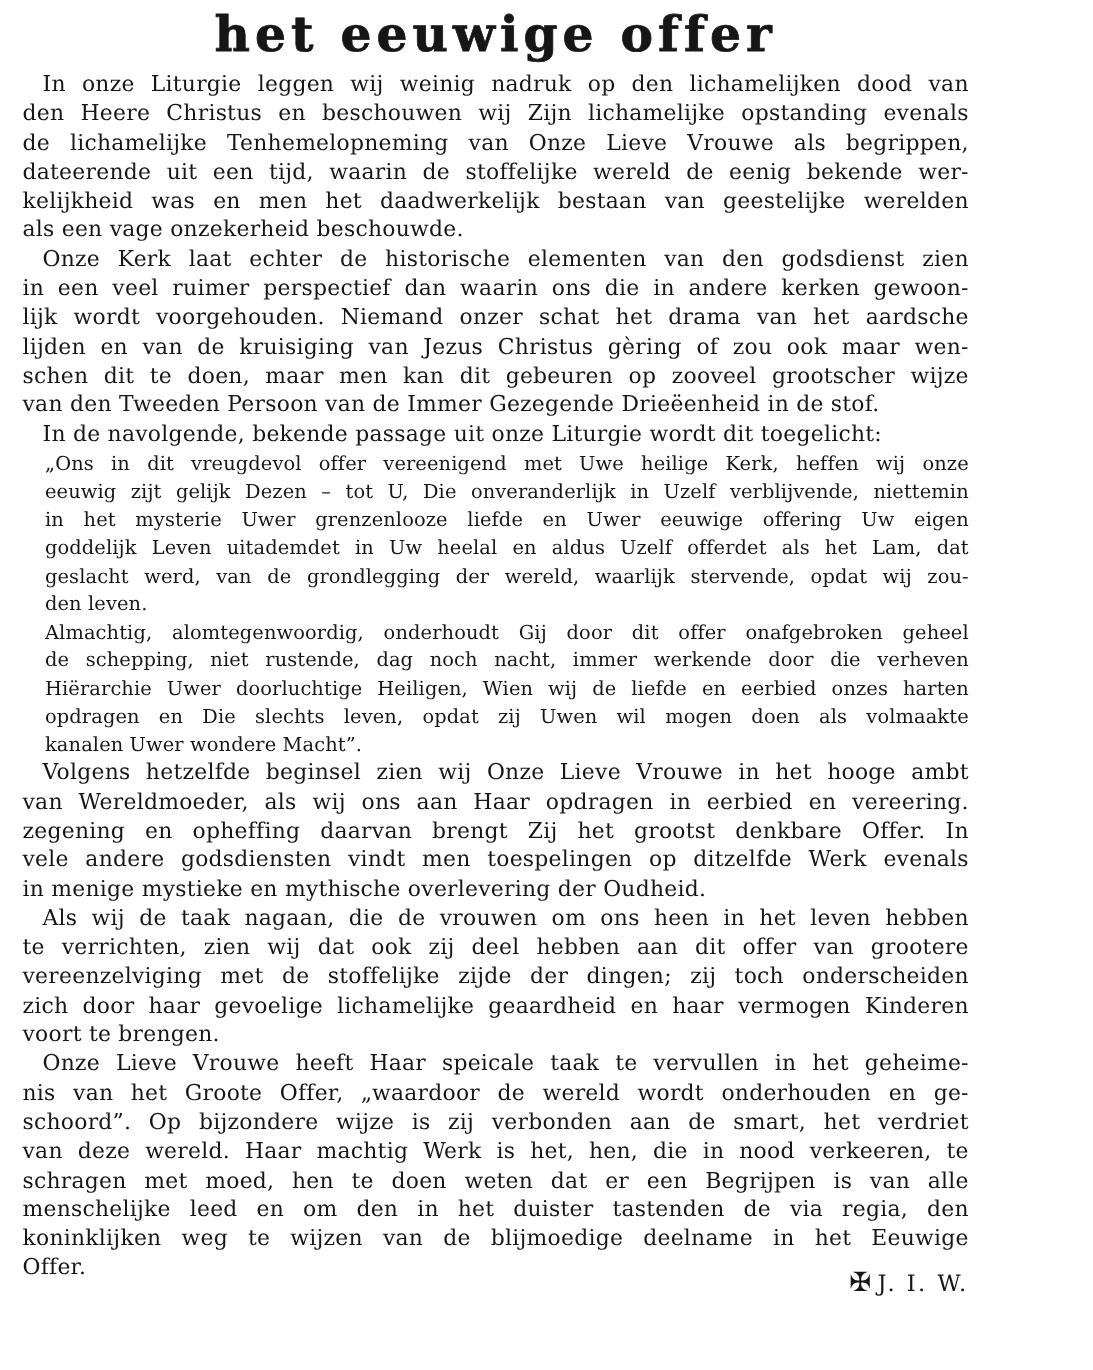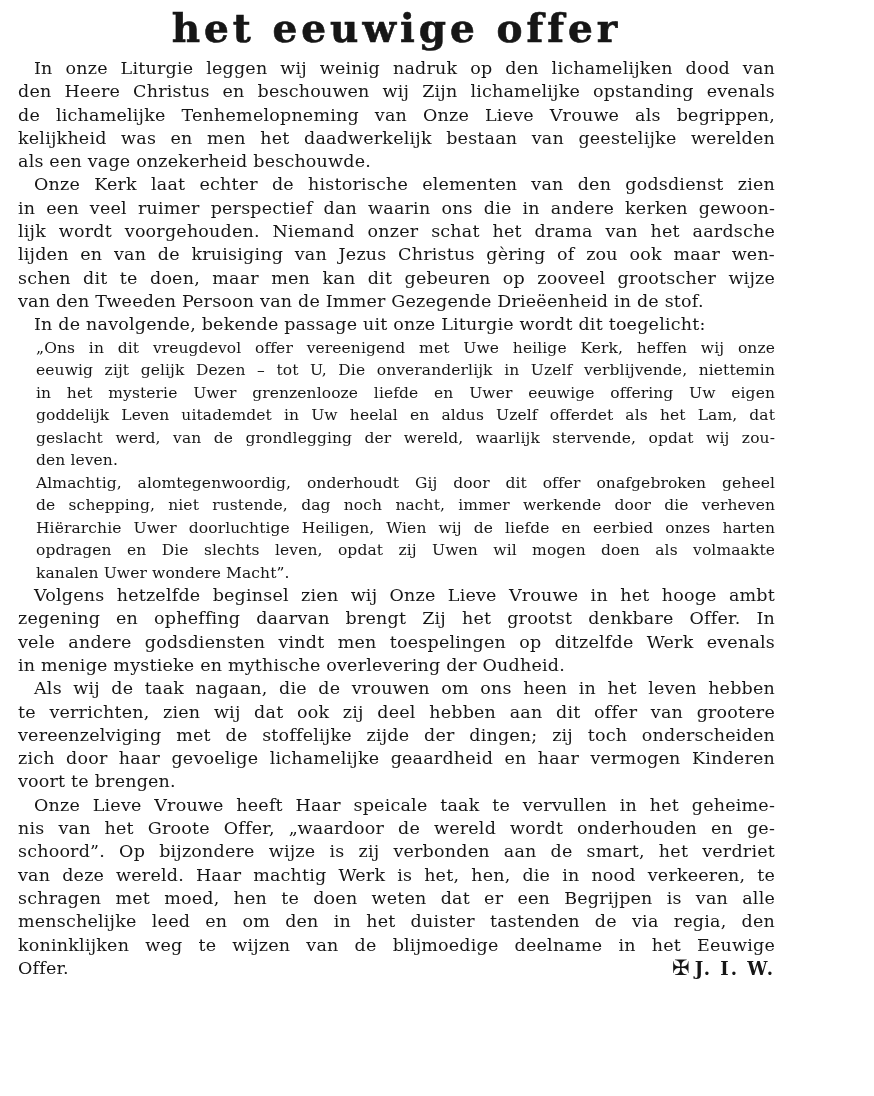--- a/index.html
+++ b/index.html
@@ -44,41 +44,43 @@
     text-align: justify;
     text-align-last: justify;
     white-space: normal;
   }
   .line.last { text-align-last: left; }
   .line.first { text-indent: 16px; }
   .sc { font-variant: small-caps; }
   b { font-weight: 400; }
   .sig {
     float: right;
-    font-weight: 700;
+    font-weight: 400;
     font-size: 18px;
     letter-spacing: 2px;
+    margin-top: 12px;
   }
   .sig .cross {
     font-size: 21px;
     letter-spacing: 0;
     margin-right: 5px;
     font-family: "DejaVu Sans", sans-serif;
   }
 </style>
 </head>
 <body>
 
 <div class="page">
   <h1 class="title">het eeuwige offer</h1>
   <div id="article-body">
       <div class="para body">
         <div class="line first">In onze Liturgie leggen wij weinig nadruk op den lichamelijken dood van</div>
         <div class="line">den Heere Christus en beschouwen wij Zijn lichamelijke opstanding evenals</div>
         <div class="line">de lichamelijke Tenhemelopneming van Onze Lieve Vrouwe als begrippen,</div>
+        <div class="line">dateerende uit een tijd, waarin de stoffelijke wereld de eenig bekende wer-</div>
         <div class="line">kelijkheid was en men het daadwerkelijk bestaan van geestelijke werelden</div>
         <div class="line last">als een vage onzekerheid beschouwde.</div>
       </div>
       <div class="para body">
         <div class="line first">Onze Kerk laat echter de historische elementen van den godsdienst zien</div>
         <div class="line">in een veel ruimer perspectief dan waarin ons die in andere kerken gewoon-</div>
         <div class="line">lijk wordt voorgehouden. Niemand onzer schat het drama van het aardsche</div>
         <div class="line">lijden en van de kruisiging van Jezus Christus gèring of zou ook maar wen-</div>
         <div class="line">schen dit te doen, maar men kan dit gebeuren op zooveel grootscher wijze</div>
         <div class="line last">van den Tweeden Persoon van de Immer Gezegende Drieëenheid in de stof.</div>
@@ -96,20 +98,21 @@
       </div>
       <div class="para quote">
         <div class="line">Almachtig, alomtegenwoordig, onderhoudt Gij door dit offer onafgebroken geheel</div>
         <div class="line">de schepping, niet rustende, dag noch nacht, immer werkende door die verheven</div>
         <div class="line">Hiërarchie Uwer doorluchtige Heiligen, Wien wij de liefde en eerbied onzes harten</div>
         <div class="line">opdragen en Die slechts leven, opdat zij Uwen wil mogen doen als volmaakte</div>
         <div class="line last">kanalen Uwer wondere Macht”.</div>
       </div>
       <div class="para body">
         <div class="line first">Volgens hetzelfde beginsel zien wij Onze Lieve Vrouwe in het hooge ambt</div>
+        <div class="line">van Wereldmoeder, als wij ons aan Haar opdragen in eerbied en vereering.</div>
         <div class="line">zegening en opheffing daarvan brengt Zij het grootst denkbare Offer. In</div>
         <div class="line">vele andere godsdiensten vindt men toespelingen op ditzelfde Werk evenals</div>
         <div class="line last">in menige mystieke en mythische overlevering der Oudheid.</div>
       </div>
       <div class="para body">
         <div class="line first">Als wij de taak nagaan, die de vrouwen om ons heen in het leven hebben</div>
         <div class="line">te verrichten, zien wij dat ook zij deel hebben aan dit offer van grootere</div>
         <div class="line">vereenzelviging met de stoffelijke zijde der dingen; zij toch onderscheiden</div>
         <div class="line">zich door haar gevoelige lichamelijke geaardheid en haar vermogen Kinderen</div>
         <div class="line last">voort te brengen.</div>

